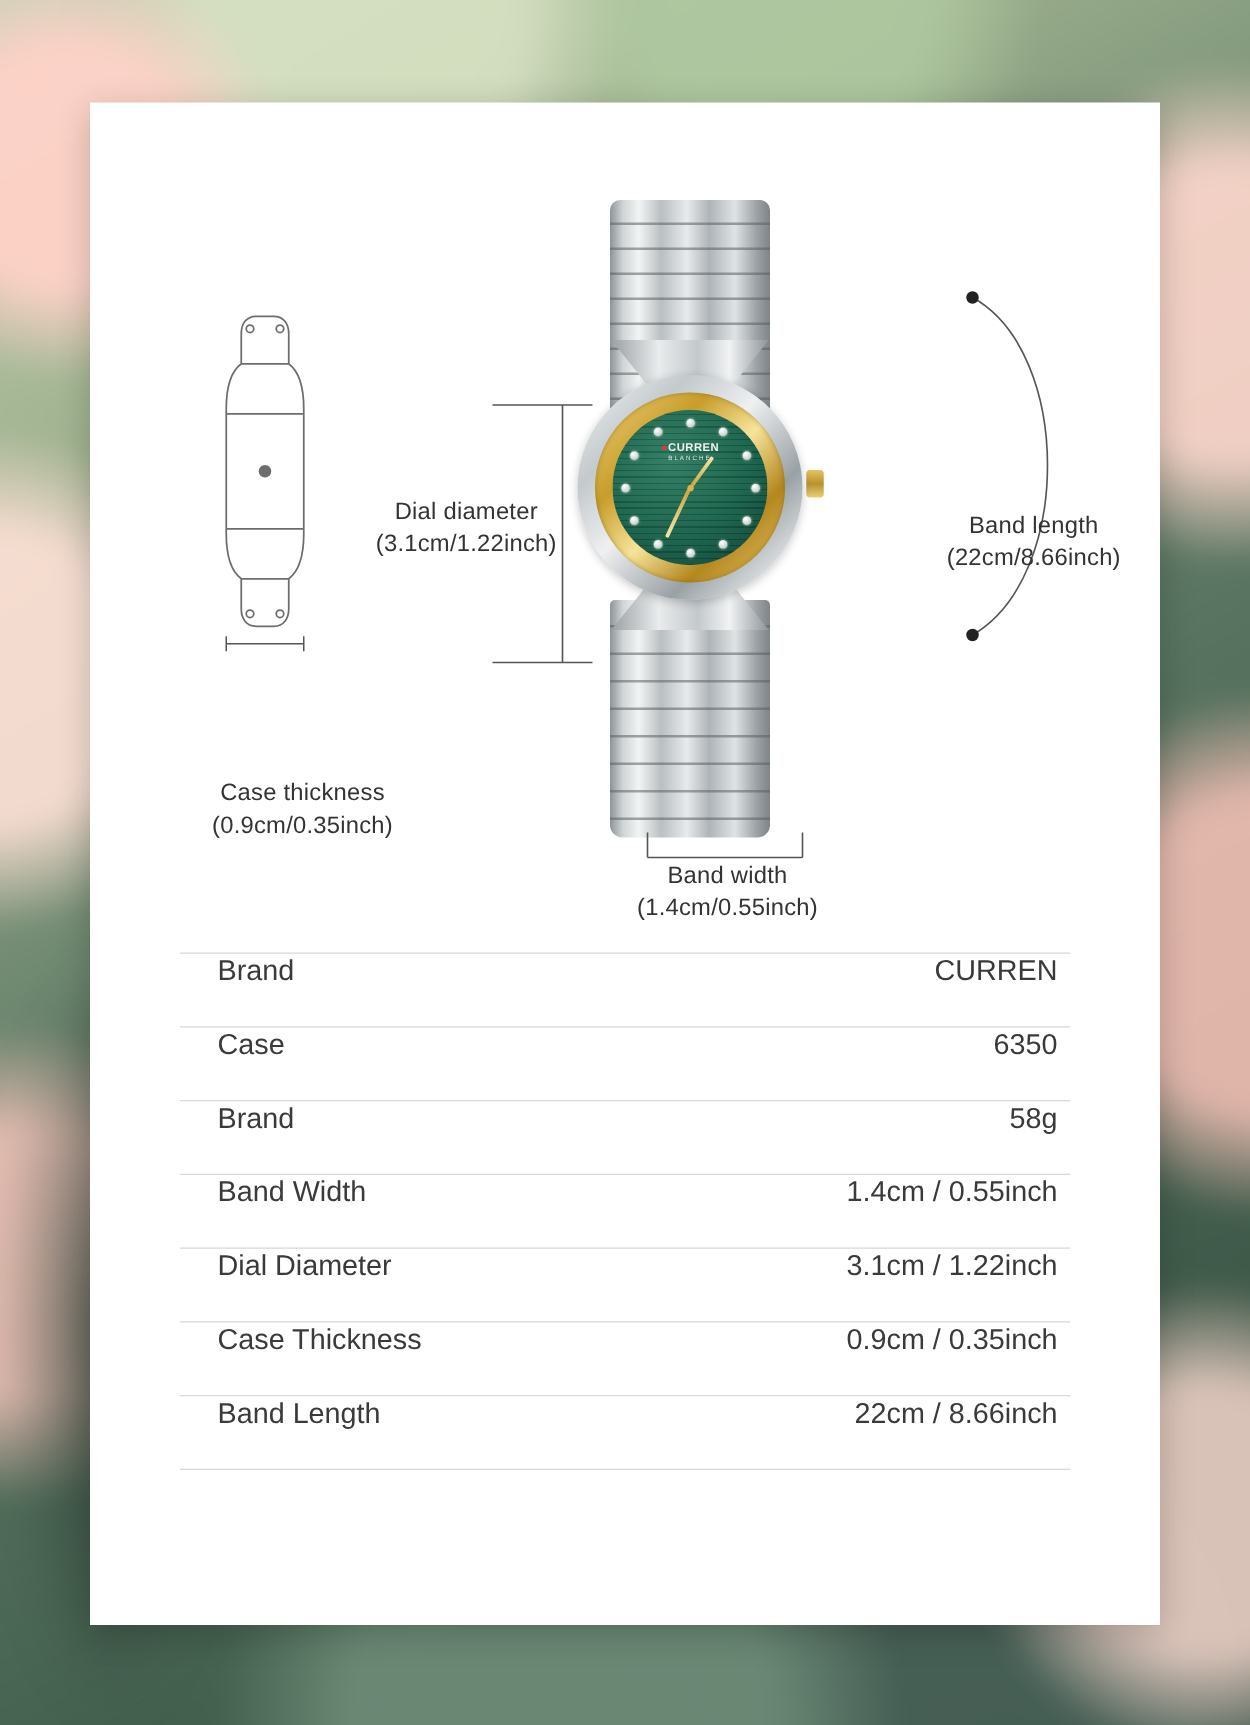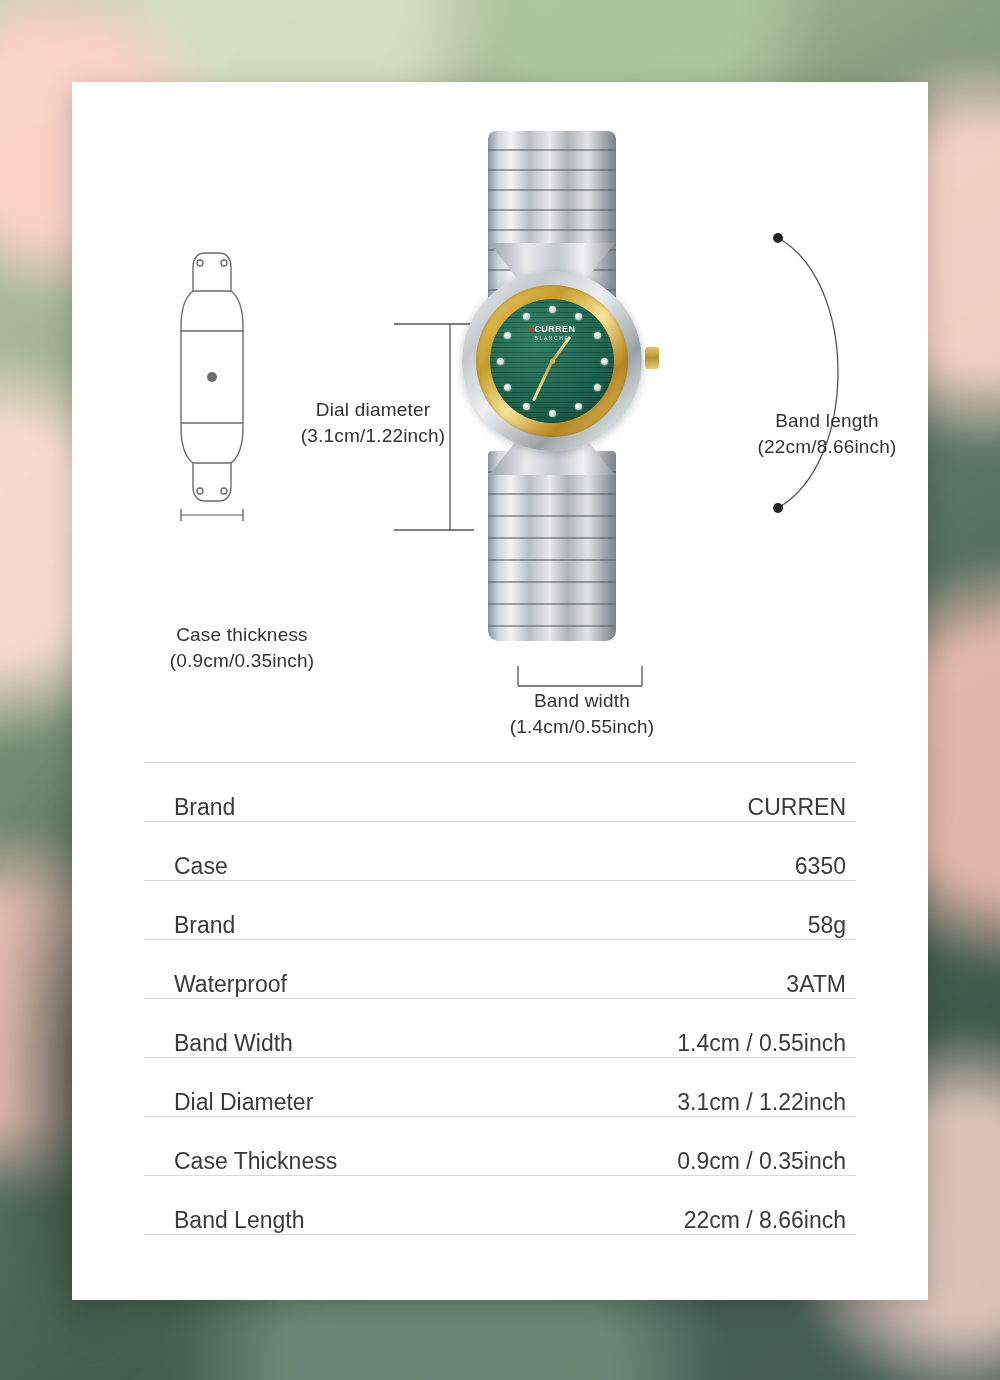--- a/index.html
+++ b/index.html
@@ -69,21 +69,21 @@
     white-space: pre-line;
     letter-spacing: 0.2px;
   }
 
   
   .case-side { position: absolute; left: 95px; top: 165px; }
 
   .watch-wrap {
     position: absolute;
     left: 380px;
-    top: 39px;
+    top: 68px;
     width: 200px;
     height: 520px;
   }
 
   
   .band {
     position: absolute;
     left: 50%;
     transform: translateX(-50%);
     width: 128px;
@@ -202,21 +202,21 @@
   
   .spec-table {
     position: absolute;
     left: 72px;
     top: 680px;
     width: 712px;
   }
   .spec-row {
     display: flex;
     justify-content: space-between;
-    align-items: flex-end;
+    align-items: flex-start;
     height: 58px;
     border-bottom: 1px solid #d8d8d8;
     font-size: 23px;
     color: #3a3a3a;
   }
   .spec-row:first-child { border-top: 1px solid #d8d8d8; }
   .spec-label { padding-left: 30px; }
   .spec-value { padding-right: 10px; }
 
   svg { display: block; overflow: visible; }
@@ -355,24 +355,20 @@
     </div>
     <div class="spec-row">
       <span class="spec-label">Case</span>
       <span class="spec-value">6350</span>
     </div>
     <div class="spec-row">
       <span class="spec-label">Brand</span>
       <span class="spec-value">58g</span>
     </div>
     <div class="spec-row">
-      <span class="spec-label">Waterproof</span>
-      <span class="spec-value">3ATM</span>
-    </div>
-    <div class="spec-row">
       <span class="spec-label">Band Width</span>
       <span class="spec-value">1.4cm / 0.55inch</span>
     </div>
     <div class="spec-row">
       <span class="spec-label">Dial Diameter</span>
       <span class="spec-value">3.1cm / 1.22inch</span>
     </div>
     <div class="spec-row">
       <span class="spec-label">Case Thickness</span>
       <span class="spec-value">0.9cm / 0.35inch</span>

